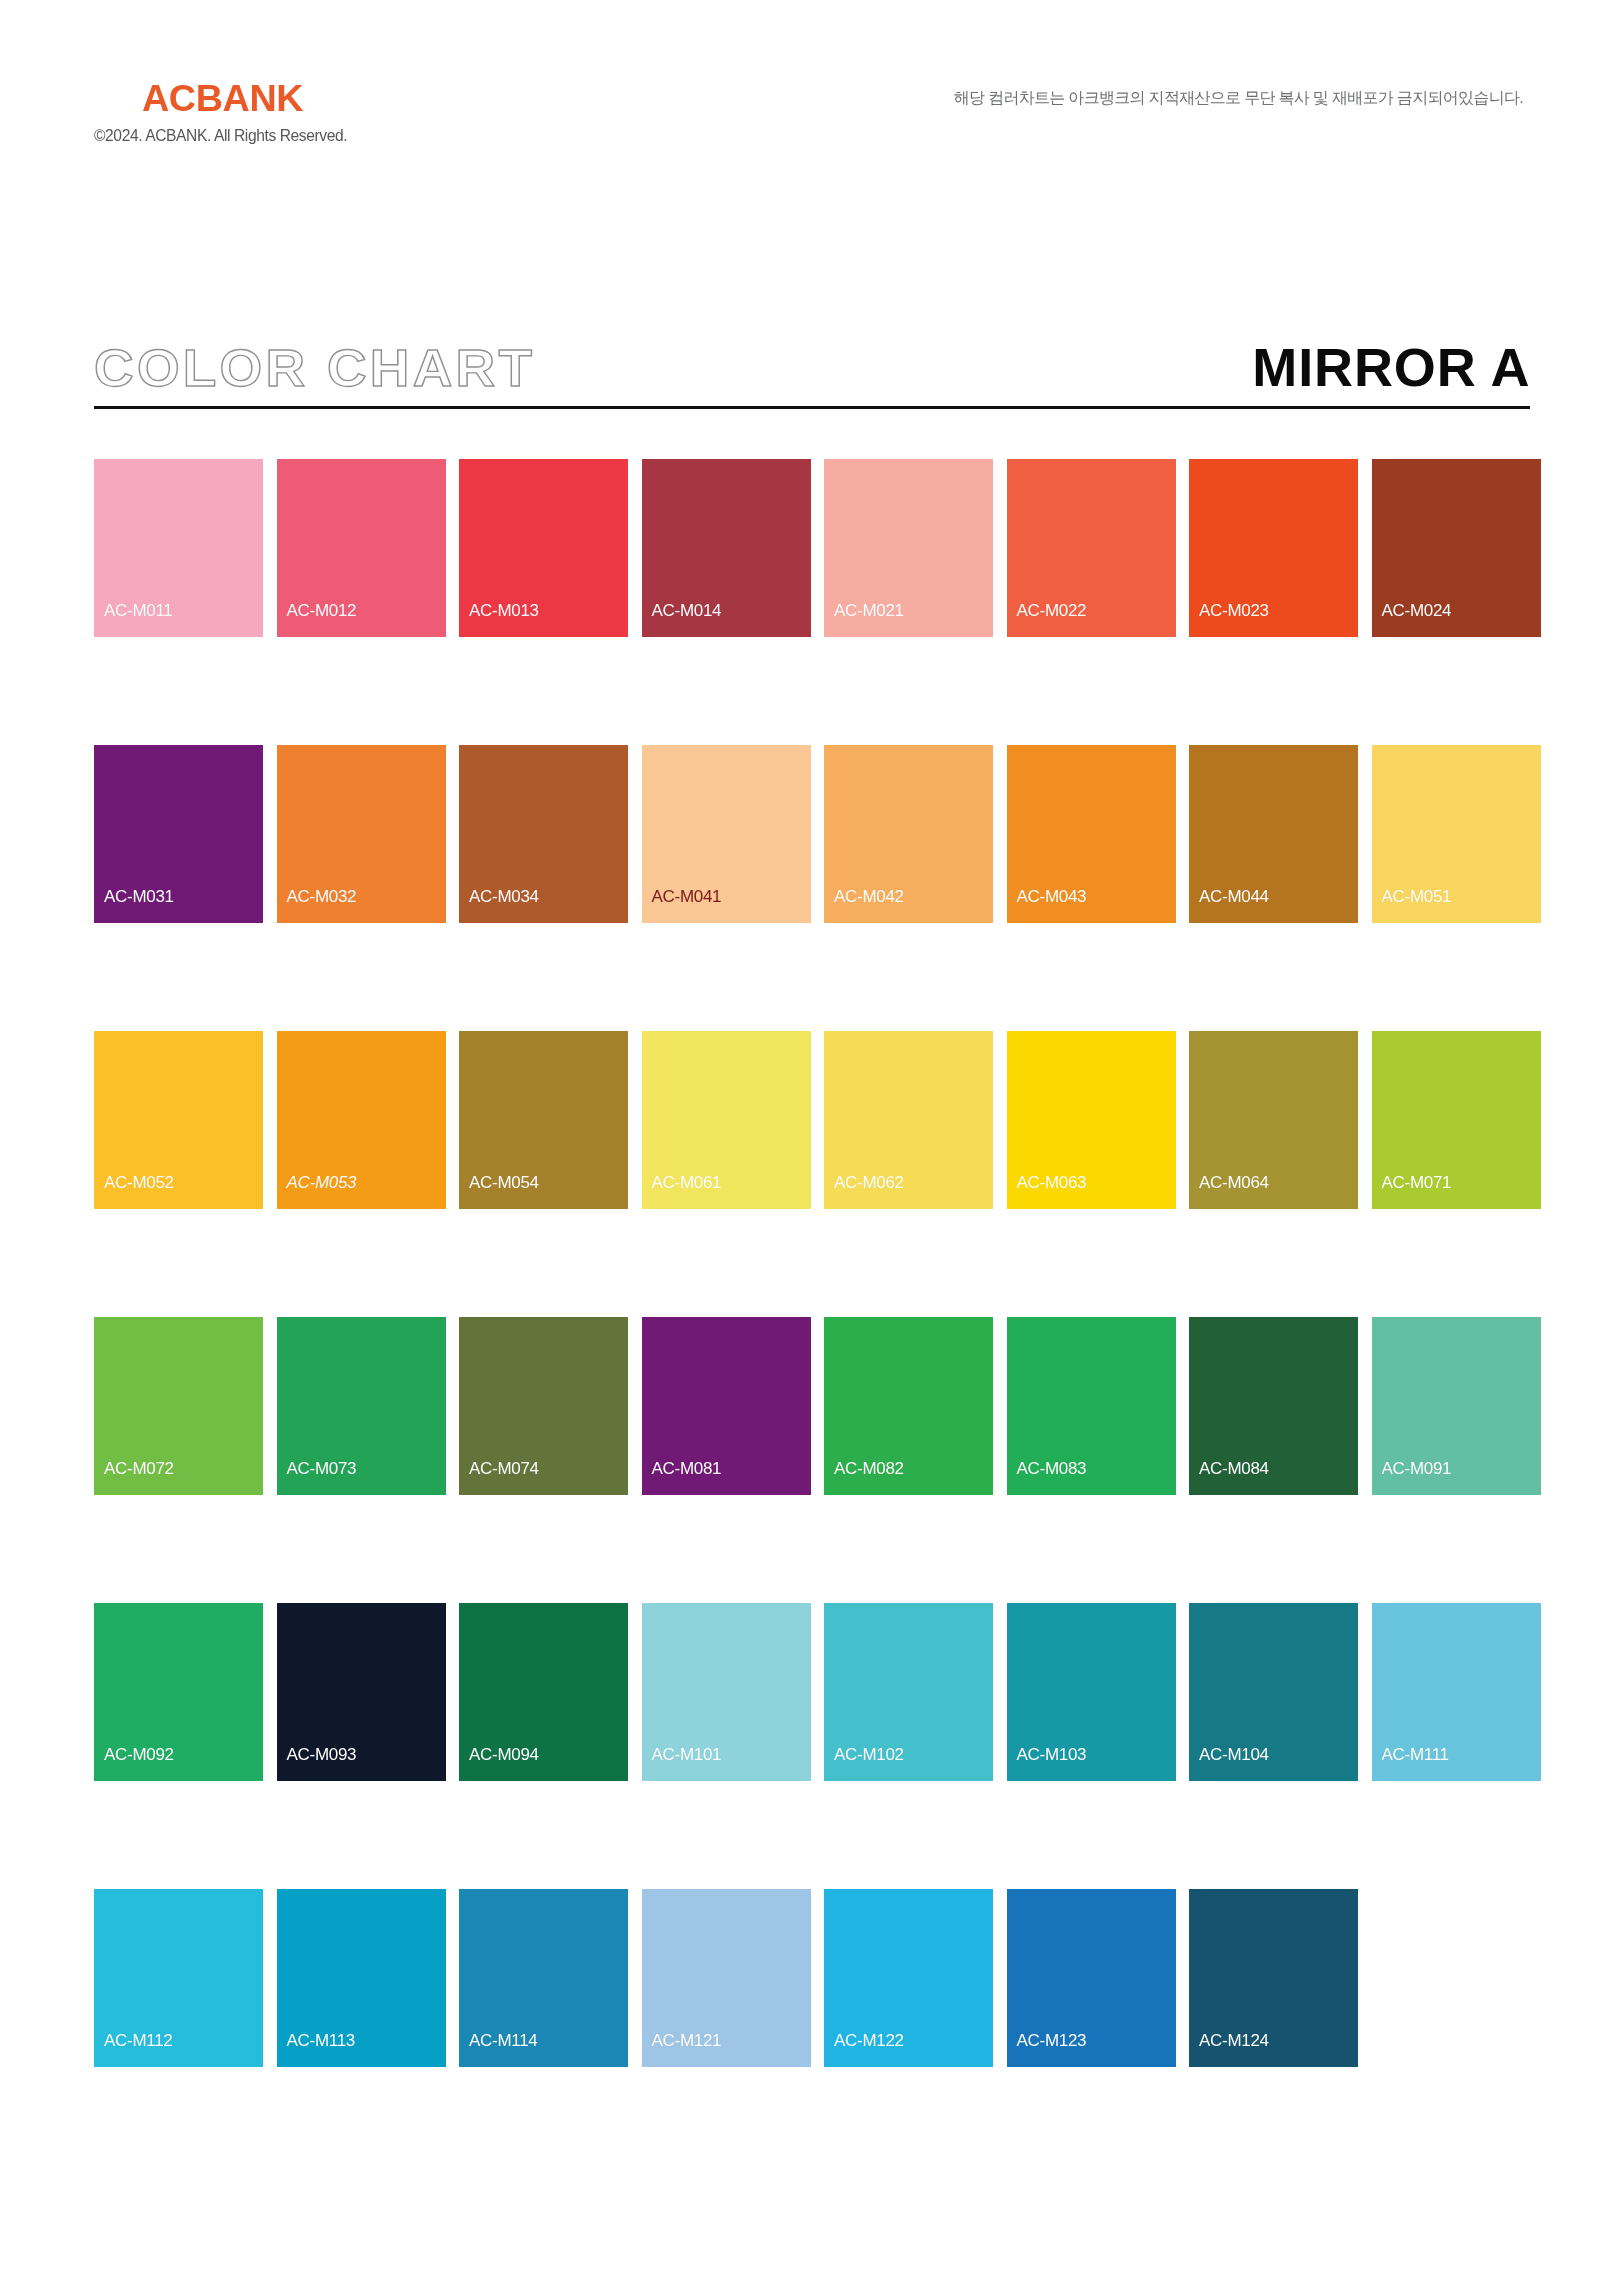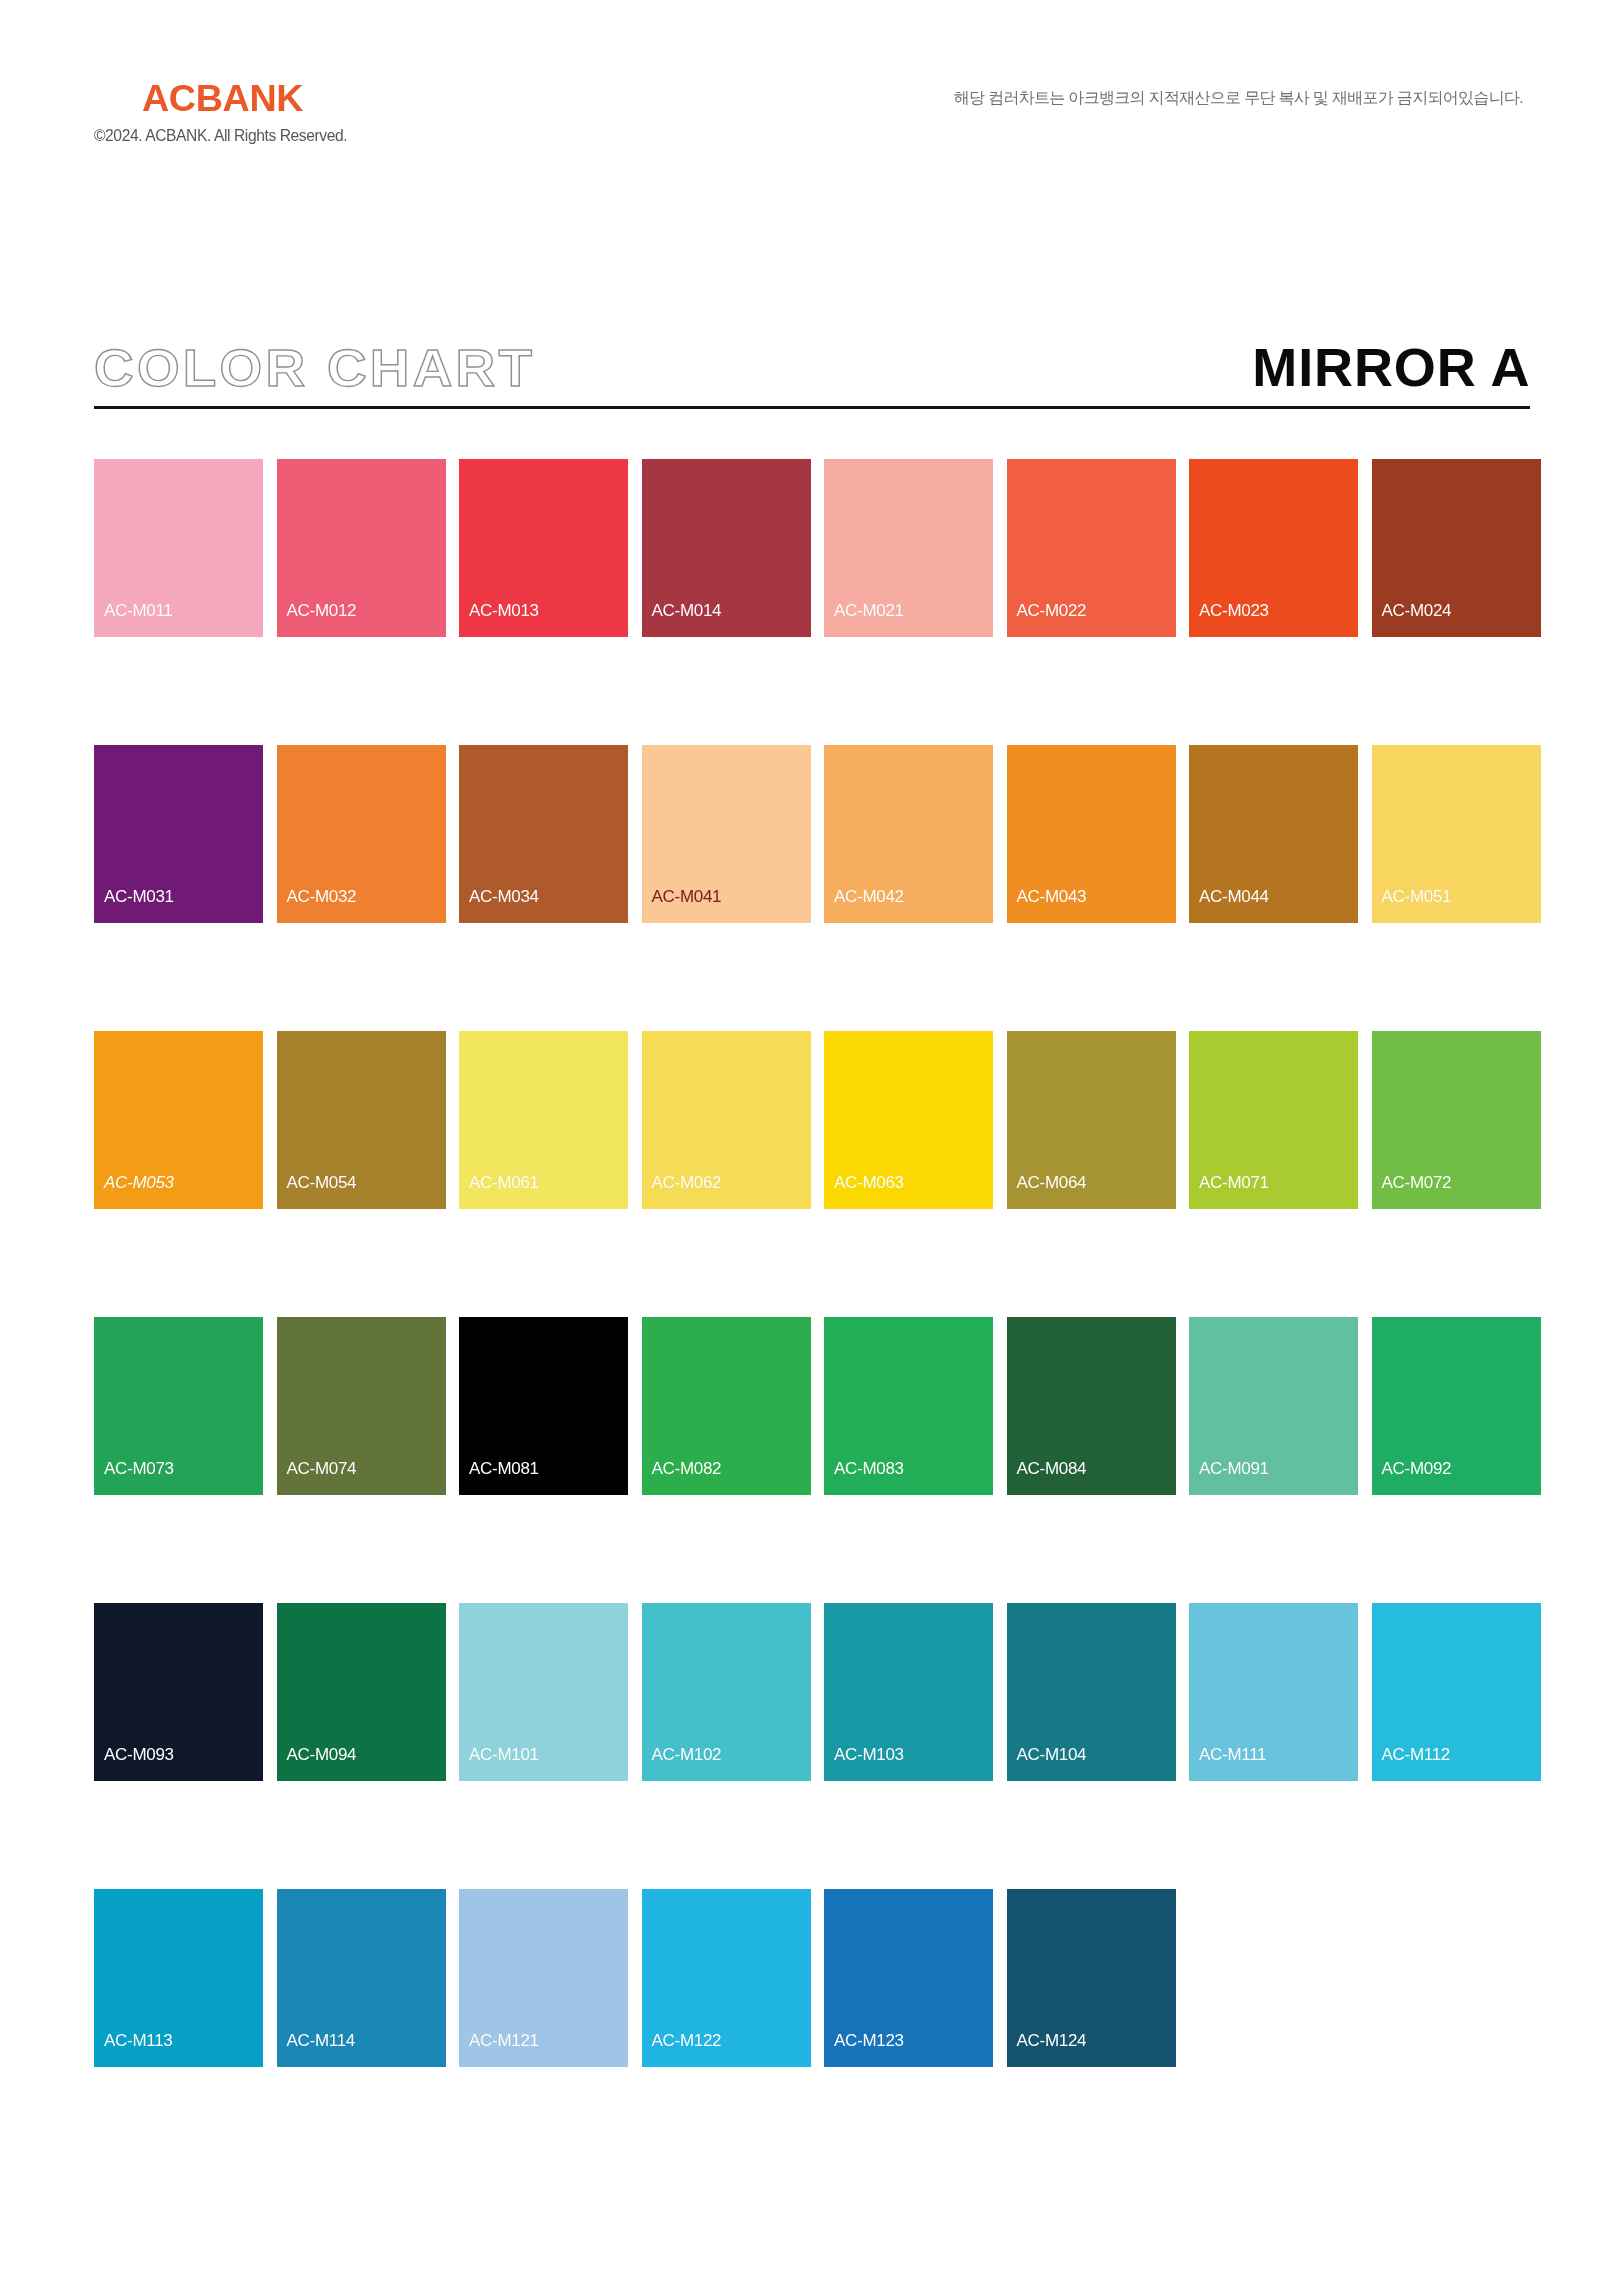--- a/index.html
+++ b/index.html
@@ -221,20 +221,23 @@
       </div>
       <div class="swatch" style="background: rgb(241, 142, 34);">
         <span class="swatch-label" style="color: rgb(255, 255, 255);">AC-M043</span>
       </div>
       <div class="swatch" style="background: rgb(181, 116, 31);">
         <span class="swatch-label" style="color: rgb(255, 255, 255);">AC-M044</span>
       </div>
       <div class="swatch" style="background: rgb(247, 213, 95);">
         <span class="swatch-label" style="color: rgb(255, 255, 255);">AC-M051</span>
       </div>
+      <div class="swatch" style="background: rgb(251, 191, 40);">
+        <span class="swatch-label" style="color: rgb(255, 255, 255);">AC-M052</span>
+      </div>
       <div class="swatch" style="background: rgb(245, 156, 22); font-style: italic;">
         <span class="swatch-label" style="color: rgb(255, 255, 255);">AC-M053</span>
       </div>
       <div class="swatch" style="background: rgb(166, 129, 44);">
         <span class="swatch-label" style="color: rgb(255, 255, 255);">AC-M054</span>
       </div>
       <div class="swatch" style="background: rgb(242, 230, 94);">
         <span class="swatch-label" style="color: rgb(255, 255, 255); margin-top: 45px;">AC-M061</span>
       </div>
       <div class="swatch" style="background: rgb(246, 220, 85);">
@@ -251,21 +254,21 @@
       </div>
       <div class="swatch" style="background: rgb(114, 189, 68);">
         <span class="swatch-label" style="color: rgb(255, 255, 255);">AC-M072</span>
       </div>
       <div class="swatch" style="background: rgb(35, 163, 85);">
         <span class="swatch-label" style="color: rgb(255, 255, 255);">AC-M073</span>
       </div>
       <div class="swatch" style="background: rgb(98, 116, 58);">
         <span class="swatch-label" style="color: rgb(255, 255, 255);">AC-M074</span>
       </div>
-      <div class="swatch" style="background: #000000;">
+      <div class="swatch" style="background: #701a75;">
         <span class="swatch-label" style="color: rgb(255, 255, 255);">AC-M081</span>
       </div>
       <div class="swatch" style="background: rgb(43, 174, 75);">
         <span class="swatch-label" style="color: rgb(255, 255, 255);">AC-M082</span>
       </div>
       <div class="swatch" style="background: rgb(34, 174, 86);">
         <span class="swatch-label" style="color: rgb(255, 255, 255);">AC-M083</span>
       </div>
       <div class="swatch" style="background: rgb(34, 97, 56);">
         <span class="swatch-label" style="color: rgb(255, 255, 255);">AC-M084</span>

